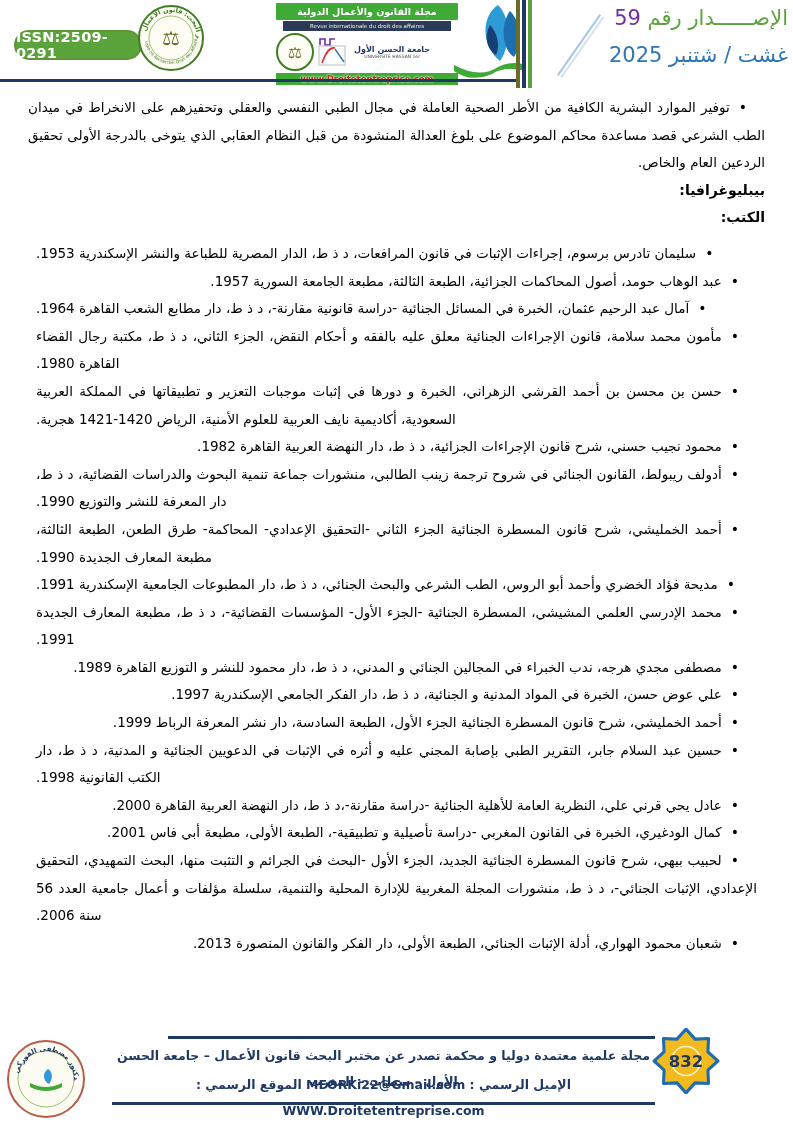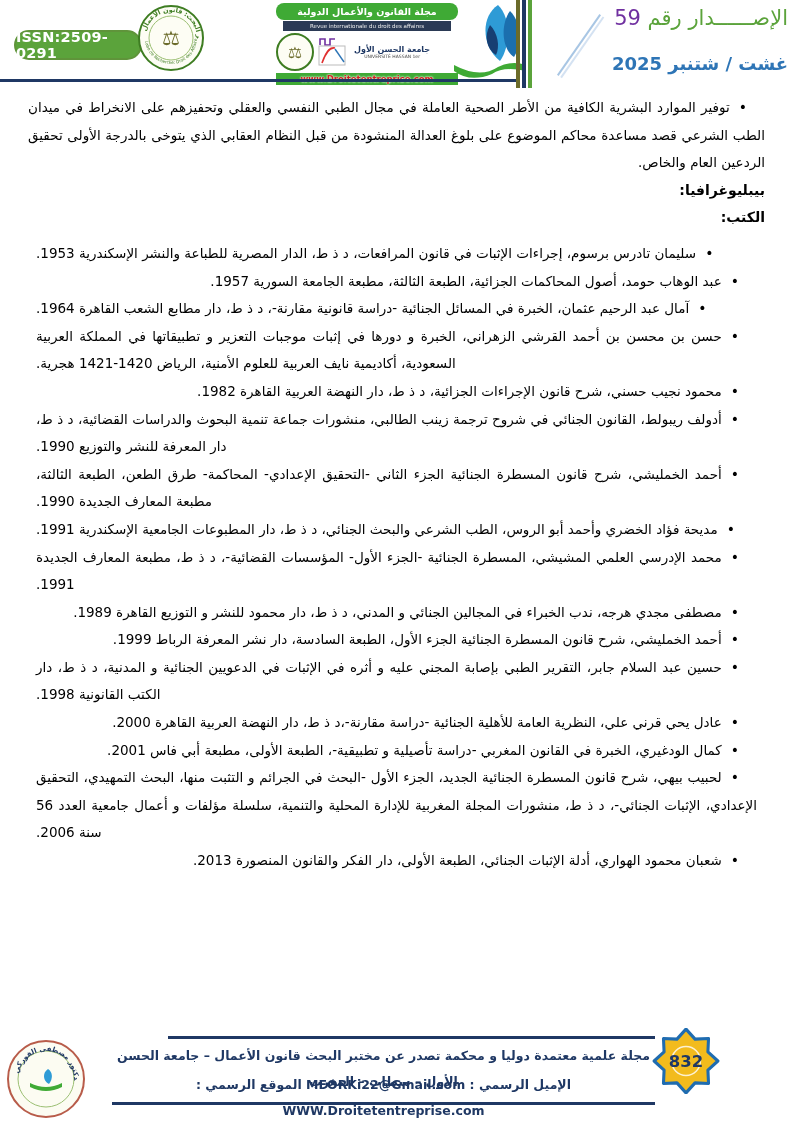--- a/index.html
+++ b/index.html
@@ -6,41 +6,41 @@
   .page{position:relative;width:793px;height:1122px;background:#fff;overflow:hidden;
         font-family:"DejaVu Sans",sans-serif;}
 
   
   .issn-pill{position:absolute;left:14px;top:30px;width:124px;height:26px;
     background:var(--green,#76b041);border:2px solid #5f943a;border-radius:16px;
     color:#fff;font-weight:bold;font-size:14.5px;display:flex;align-items:center;
     justify-content:center;direction:ltr;letter-spacing:.2px;}
   .lab-seal{position:absolute;left:137px;top:4px;width:68px;height:68px;}
   .jlogo{position:absolute;left:276px;top:3px;width:252px;height:83px;}
-  .jl-title{width:182px;height:17px;background:#3faa35;border-radius:8px;color:#fff;
+  .jl-title{width:182px;height:17px;background:#3faa35;border-radius:1px;color:#fff;
     font-size:9.5px;font-weight:bold;display:flex;align-items:center;justify-content:center;direction:rtl;}
   .jl-sub{width:168px;height:10px;background:#2b3a55;color:#eee;font-size:5.5px;
     display:flex;align-items:center;justify-content:center;margin:1px 0 0 7px;direction:ltr;}
   .jl-row{display:flex;align-items:center;gap:3px;margin-top:2px;width:182px;}
   .jl-seal{width:34px;height:34px;border-radius:50%;border:2px solid #3e7d22;background:#fdfdf4;
     display:flex;align-items:center;justify-content:center;font-size:16px;color:#6b6b2a;flex:0 0 auto;}
   .jl-univ{text-align:center;line-height:1.15;}
   .jl-univ .ar{font-size:8px;color:#1f3864;font-weight:bold;direction:rtl;}
   .jl-univ .fr{font-size:4.5px;color:#444;direction:ltr;}
   .jl-web{width:182px;height:12px;background:#3faa35;margin-top:2px;display:flex;align-items:center;
     justify-content:center;font-size:8.5px;font-weight:bold;color:#d42020;direction:ltr;
     text-shadow:0 0 2px #fff,0 0 2px #fff;}
   .jl-leaves{position:absolute;right:0;top:0;width:76px;height:83px;}
   .vbars{position:absolute;left:516px;top:0;height:88px;display:flex;gap:2px;}
   .vbars span{width:4px;height:100%;display:block;}
   .vb1{background:#6b6b2a;} .vb2{background:var(--navy,#1f3864);} .vb3{background:#5ba33b;}
   .issue{position:absolute;left:540px;top:2px;right:5px;direction:rtl;text-align:right;}
   .issue-l1{font-size:21px;font-weight:normal;color:var(--green,#5ba33b);line-height:33px;}
   .issue-l1 .num{color:var(--purple,#7030a0);}
-  .issue-l2{font-size:18px;font-weight:bold;color:var(--blue,#2e75b6);line-height:33px;margin-top:12px;}
+  .issue-l2{font-size:21px;font-weight:normal;color:var(--blue,#2e75b6);line-height:33px;margin-top:4px;}
   .diag{position:absolute;left:578px;top:8px;width:2px;height:74px;background:#a8c6e4;
     transform:rotate(35deg);box-shadow:4px 0 0 #d4e2f2;}
   .hrule{position:absolute;left:0;top:79px;width:516px;height:3px;background:var(--navy,#1f3864);}
 
   
   .content{position:absolute;left:28px;right:28px;top:94px;direction:rtl;text-align:justify;
     font-size:13.5px;line-height:27.6px;color:#000;}
   .bullet-para{margin:0;padding:0;list-style:none;text-indent:18px;}
   .bullet{font-size:14px;margin-left:9px;}
   .heading{font-weight:bold;font-size:14px;text-align:right;margin:0;text-indent:0;}
@@ -129,27 +129,29 @@
   <main class="content">
     <div class="bullet-para"><span class="bullet">•</span><span>توفير الموارد البشرية الكافية من الأطر الصحية العاملة في مجال الطبي النفسي والعقلي وتحفيزهم على الانخراط في ميدان الطب الشرعي قصد مساعدة محاكم الموضوع على بلوغ العدالة المنشودة من قبل النظام العقابي الذي يتوخى بالدرجة الأولى تحقيق الردعين العام والخاص.</span></div>
 
     <h3 class="heading">بيبليوغرافيا:</h3>
     <h3 class="heading">الكتب:</h3>
 
     <ul id="books">
         <li class="bullet-para ml"><span class="bullet">•</span><span>سليمان تادرس برسوم، إجراءات الإثبات في قانون المرافعات، د ذ ط، الدار المصرية للطباعة والنشر الإسكندرية 1953.</span></li>
         <li class="bullet-para"><span class="bullet">•</span><span>عبد الوهاب حومد، أصول المحاكمات الجزائية، الطبعة الثالثة، مطبعة الجامعة السورية 1957.</span></li>
         <li class="bullet-para ml"><span class="bullet">•</span><span>آمال عبد الرحيم عثمان، الخبرة في المسائل الجنائية -دراسة قانونية مقارنة-، د ذ ط، دار مطابع الشعب القاهرة 1964.</span></li>
+        <li class="bullet-para ml"><span class="bullet">•</span><span>مأمون محمد سلامة، قانون الإجراءات الجنائية معلق عليه بالفقه و أحكام النقض، الجزء الثاني، د ذ ط، مكتبة رجال القضاء القاهرة 1980.</span></li>
         <li class="bullet-para ml"><span class="bullet">•</span><span>حسن بن محسن بن أحمد القرشي الزهراني، الخبرة و دورها في إثبات موجبات التعزير و تطبيقاتها في المملكة العربية السعودية، أكاديمية نايف العربية للعلوم الأمنية، الرياض 1420-1421 هجرية.</span></li>
         <li class="bullet-para"><span class="bullet">•</span><span>محمود نجيب حسني، شرح قانون الإجراءات الجزائية، د ذ ط، دار النهضة العربية القاهرة 1982.</span></li>
         <li class="bullet-para ml"><span class="bullet">•</span><span>أدولف ريبولط، القانون الجنائي في شروح ترجمة زينب الطالبي، منشورات جماعة تنمية البحوث والدراسات القضائية، د ذ ط، دار المعرفة للنشر والتوزيع 1990.</span></li>
         <li class="bullet-para ml"><span class="bullet">•</span><span>أحمد الخمليشي، شرح قانون المسطرة الجنائية الجزء الثاني -التحقيق الإعدادي- المحاكمة- طرق الطعن، الطبعة الثالثة، مطبعة المعارف الجديدة 1990.</span></li>
         <li class="bullet-para ml"><span class="bullet">•</span><span>مديحة فؤاد الخضري وأحمد أبو الروس، الطب الشرعي والبحث الجنائي، د ذ ط، دار المطبوعات الجامعية الإسكندرية 1991.</span></li>
         <li class="bullet-para ml"><span class="bullet">•</span><span>محمد الإدرسي العلمي المشيشي، المسطرة الجنائية -الجزء الأول- المؤسسات القضائية-، د ذ ط، مطبعة المعارف الجديدة 1991.</span></li>
         <li class="bullet-para"><span class="bullet">•</span><span>مصطفى مجدي هرجه، ندب الخبراء في المجالين الجنائي و المدني، د ذ ط، دار محمود للنشر و التوزيع القاهرة 1989.</span></li>
+        <li class="bullet-para"><span class="bullet">•</span><span>علي عوض حسن، الخبرة في المواد المدنية و الجنائية، د ذ ط، دار الفكر الجامعي الإسكندرية 1997.</span></li>
         <li class="bullet-para"><span class="bullet">•</span><span>أحمد الخمليشي، شرح قانون المسطرة الجنائية الجزء الأول، الطبعة السادسة، دار نشر المعرفة الرباط 1999.</span></li>
         <li class="bullet-para ml"><span class="bullet">•</span><span>حسين عبد السلام جابر، التقرير الطبي بإصابة المجني عليه و أثره في الإثبات في الدعويين الجنائية و المدنية، د ذ ط، دار الكتب القانونية 1998.</span></li>
         <li class="bullet-para"><span class="bullet">•</span><span>عادل يحي قرني علي، النظرية العامة للأهلية الجنائية -دراسة مقارنة-،د ذ ط، دار النهضة العربية القاهرة 2000.</span></li>
         <li class="bullet-para"><span class="bullet">•</span><span>كمال الودغيري، الخبرة في القانون المغربي -دراسة تأصيلية و تطبيقية-، الطبعة الأولى، مطبعة أبي فاس 2001.</span></li>
         <li class="bullet-para ml"><span class="bullet">•</span><span>لحبيب بيهي، شرح قانون المسطرة الجنائية الجديد، الجزء الأول -البحث في الجرائم و التثبت منها، البحث التمهيدي، التحقيق الإعدادي، الإثبات الجنائي-، د ذ ط، منشورات المجلة المغربية للإدارة المحلية والتنمية، سلسلة مؤلفات و أعمال جامعية العدد 56 سنة 2006.</span></li>
         <li class="bullet-para"><span class="bullet">•</span><span>شعبان محمود الهواري، أدلة الإثبات الجنائي، الطبعة الأولى، دار الفكر والقانون المنصورة 2013.</span></li>
       </ul>
   </main>
 
   <footer>

